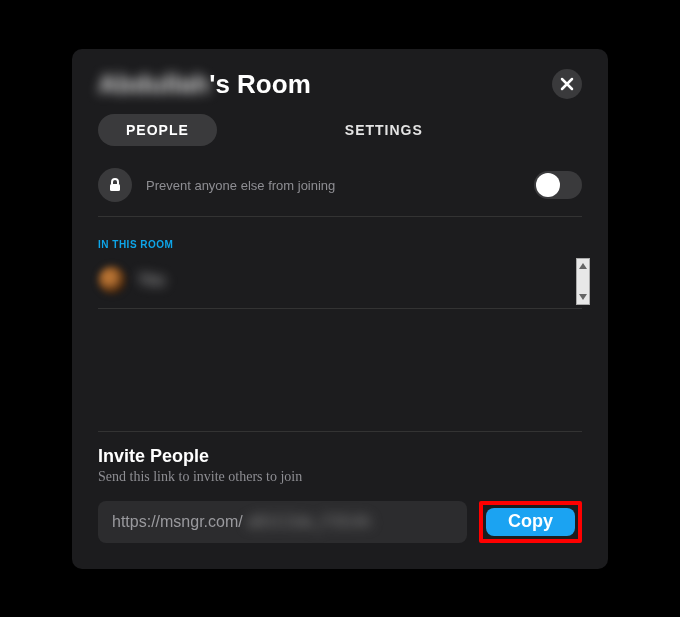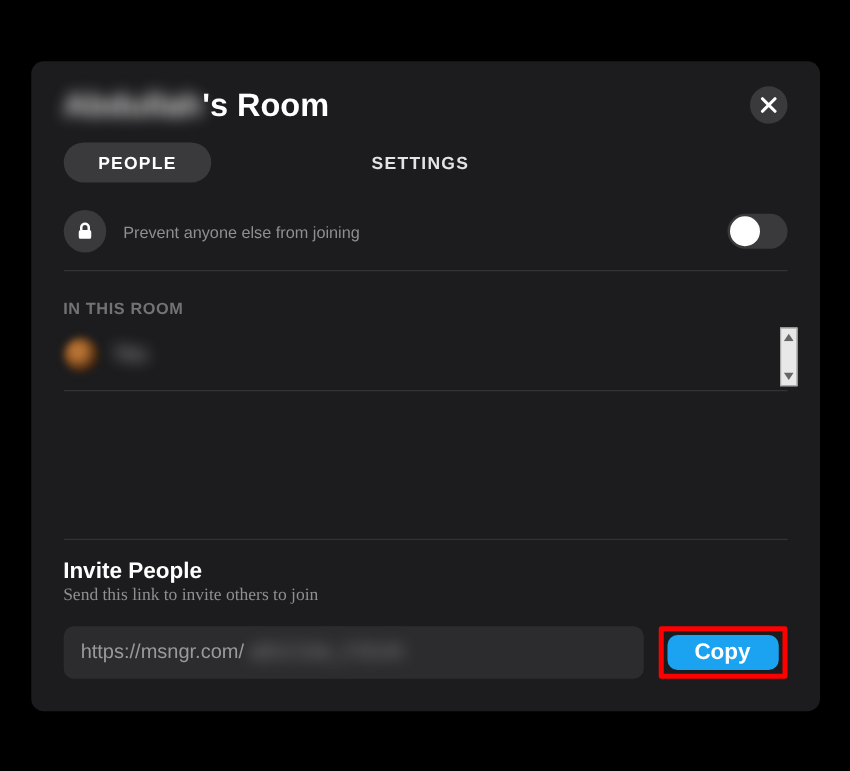--- a/index.html
+++ b/index.html
@@ -5,21 +5,21 @@
   * { box-sizing: border-box; margin: 0; padding: 0; }
   html, body { width: 680px; height: 617px; }
   body {
     background: #000;
     font-family: -apple-system, BlinkMacSystemFont, "Segoe UI", Helvetica, Arial, sans-serif;
     display: flex;
     align-items: center;
     justify-content: center;
   }
   .modal {
-    width: 631px;
+    width: 536px;
     height: 520px;
     background: #1c1c1e;
     border-radius: 10px;
     padding: 20px 26px 26px 26px;
     position: relative;
     color: #fff;
     display: flex;
     flex-direction: column;
   }
   .header {
@@ -93,24 +93,24 @@
     cursor: pointer;
   }
   .toggle .knob {
     width: 24px; height: 24px;
     background: #fff;
     border-radius: 50%;
     position: absolute;
     top: 2px; left: 2px;
   }
   .subheader {
-    font-size: 13px;
+    font-size: 10px;
     font-weight: 700;
     letter-spacing: 0.5px;
-    color: #737373;
+    color: #0ea5e9;
     margin-top: 22px;
   }
   .participant-area {
     position: relative;
     margin-top: 8px;
     padding-bottom: 6px;
   }
   .participant-row {
     display: flex;
     align-items: center;

